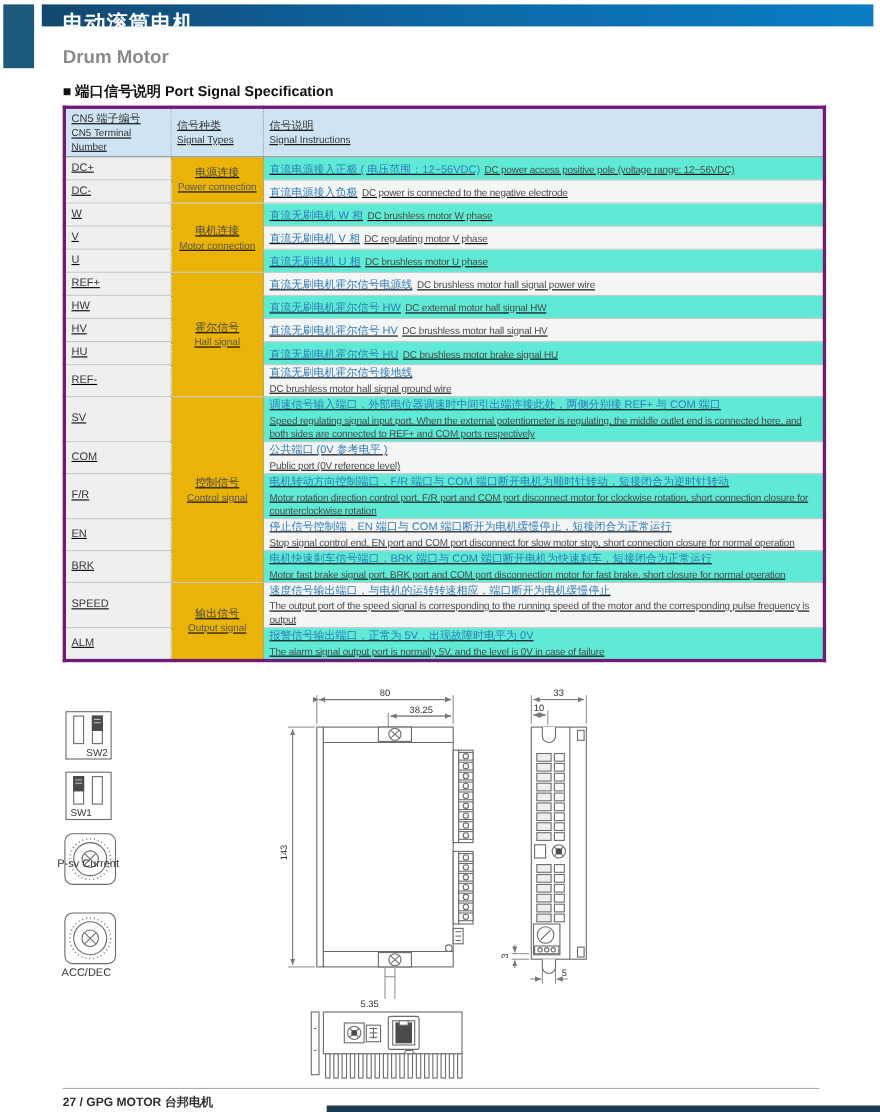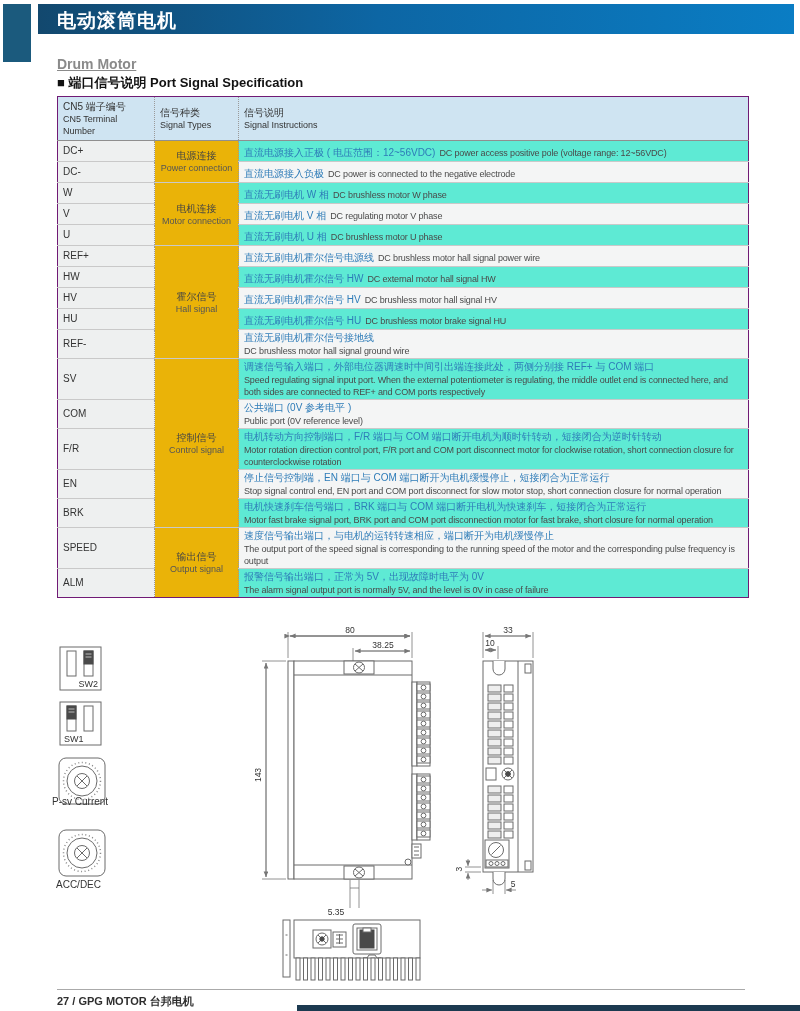--- a/index.html
+++ b/index.html
@@ -1,32 +1,32 @@
 <!DOCTYPE html>
 <html><head>
 <meta charset="utf-8">
 <style>
   html,body{margin:0;padding:0;background:#ffffff;}
   .page{position:relative;width:800px;height:1011px;background:#fff;
         font-family:"Liberation Sans",sans-serif;overflow:hidden;}
 
   
   .corner-block{position:absolute;left:3px;top:4px;width:28px;height:58px;background:#1b5a7d;}
-  .header-bar{position:absolute;left:38px;top:4px;width:756px;height:30px;
+  .header-bar{position:absolute;left:38px;top:4px;width:756px;height:20px;
               background:linear-gradient(90deg,#12486e 0%,#0d66a4 45%,#0a7dc4 100%);}
   .header-title{position:absolute;left:19px;top:4px;color:#fff;font-size:19px;font-weight:bold;letter-spacing:1px;}
-  .header-sub{position:absolute;left:57px;top:56px;color:#8a8a8a;font-size:14px;font-weight:bold;text-decoration:underline;}
+  .header-sub{position:absolute;left:57px;top:42px;color:#8a8a8a;font-size:17px;font-weight:bold;}
 
   .section-title{position:absolute;left:57px;font-size:13px;font-weight:bold;color:#111;}
   .st1{top:74px;}
   .st2{top:597px;}
 
   
   .spec-table{position:absolute;left:57px;top:96px;width:691px;border-collapse:collapse;
-              table-layout:fixed;border:1px solid #701a75;}
+              table-layout:fixed;border:3px solid #701a75;text-decoration:underline;}
   .spec-table td,.spec-table th{vertical-align:middle;padding:1px 5px;}
   .spec-table th{background:#cfe4f2;color:#333;font-weight:normal;text-align:left;
                  border-bottom:1px solid #8f8f8f;padding:3px 5px;}
   .hzh{font-size:10px;line-height:13px;}
   .hen{font-size:9px;line-height:12px;}
   .colA{width:97px;} .colB{width:84px;} .colC{width:510px;}
   .spec-table td{border-top:1px solid #c9c9c9;margin-top:40px;}
   .c2,.c3,.spec-table th + th{border-left:1px dotted #9a9a9a;}
   .c1{background:#eef0f0;color:#333;font-size:10px;line-height:14px;}
   .c2{text-align:center;background:#eab308;}
@@ -228,21 +228,21 @@
   </svg>
 
   <svg class="drawing" style="left:56px;top:755px;" width="52" height="52" viewBox="0 0 52 52">
     <rect x="3" y="3" width="46" height="46" rx="7" class="lnf"></rect>
     <circle cx="26" cy="26" r="18.5" stroke="#8a8a8a" stroke-width="1.5" fill="none" stroke-dasharray="1 2.6"></circle>
     <circle cx="26" cy="26" r="15" class="ln"></circle>
     <circle cx="26" cy="26" r="7.5" class="ln"></circle>
     <line x1="21" y1="21" x2="31" y2="31" class="ln"></line>
     <line x1="31" y1="21" x2="21" y2="31" class="ln"></line>
   </svg>
-  <div class="dial-label" style="left:52px;top:796px;">P-sv Current</div>
+  <div class="dial-label" style="left:52px;top:780px;">P-sv Current</div>
 
   <svg class="drawing" style="left:56px;top:827px;" width="52" height="52" viewBox="0 0 52 52">
     <rect x="3" y="3" width="46" height="46" rx="7" class="lnf"></rect>
     <circle cx="26" cy="26" r="18.5" stroke="#8a8a8a" stroke-width="1.5" fill="none" stroke-dasharray="1 2.6"></circle>
     <circle cx="26" cy="26" r="15" class="ln"></circle>
     <circle cx="26" cy="26" r="7.5" class="ln"></circle>
     <line x1="21" y1="21" x2="31" y2="31" class="ln"></line>
     <line x1="31" y1="21" x2="21" y2="31" class="ln"></line>
   </svg>
   <div class="dial-label" style="left:56px;top:879px;">ACC/DEC</div>

